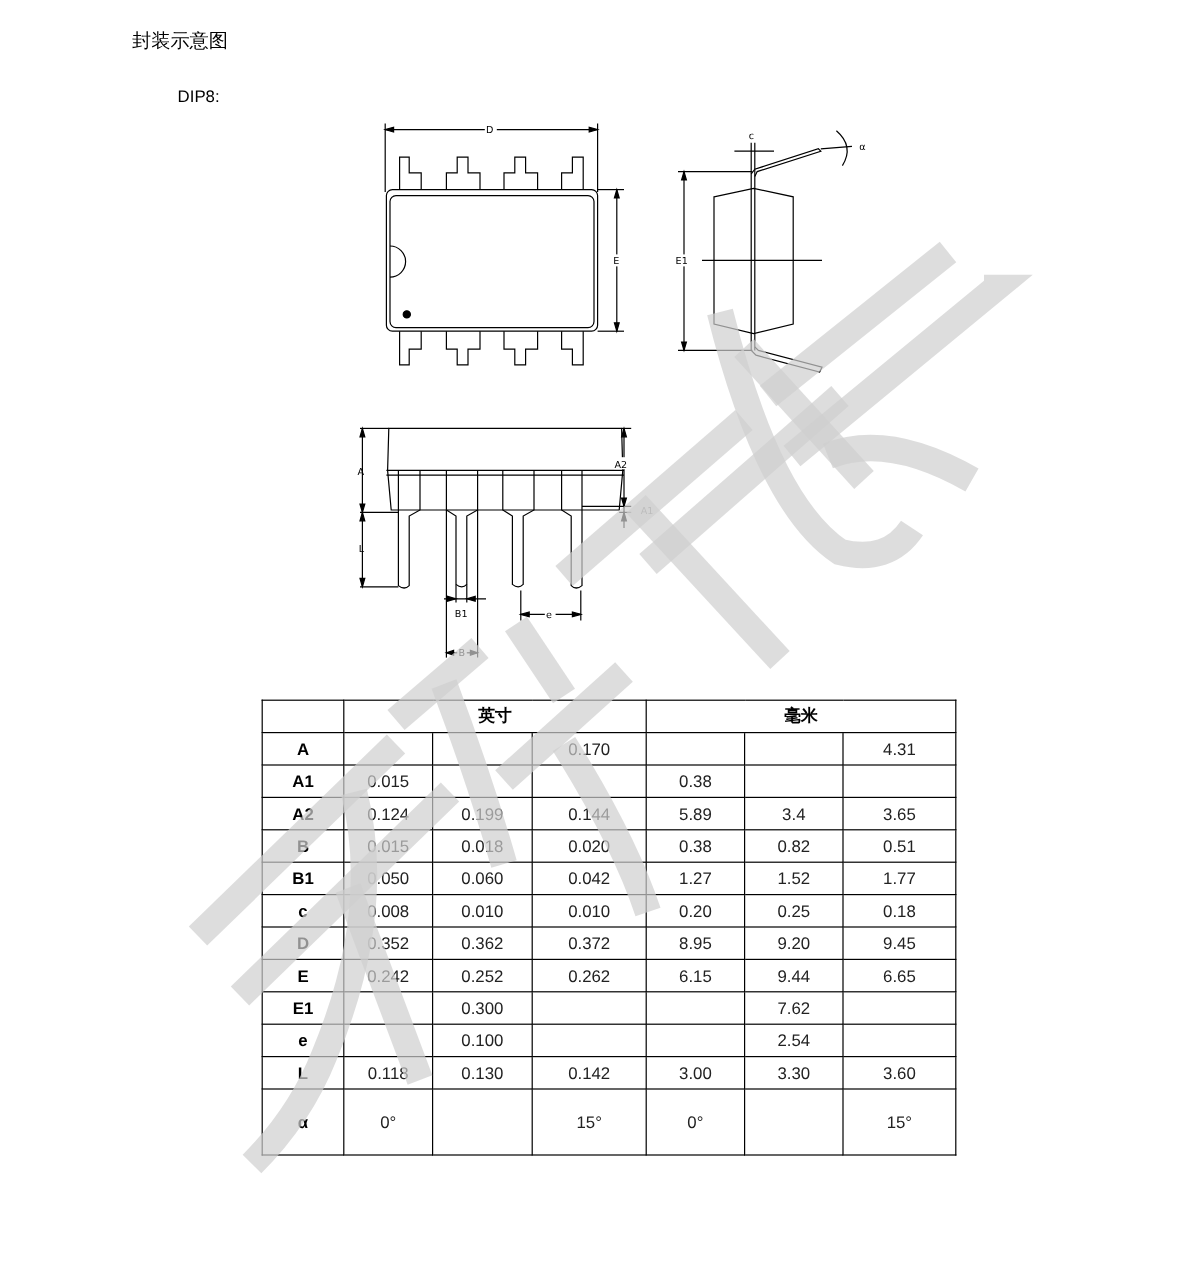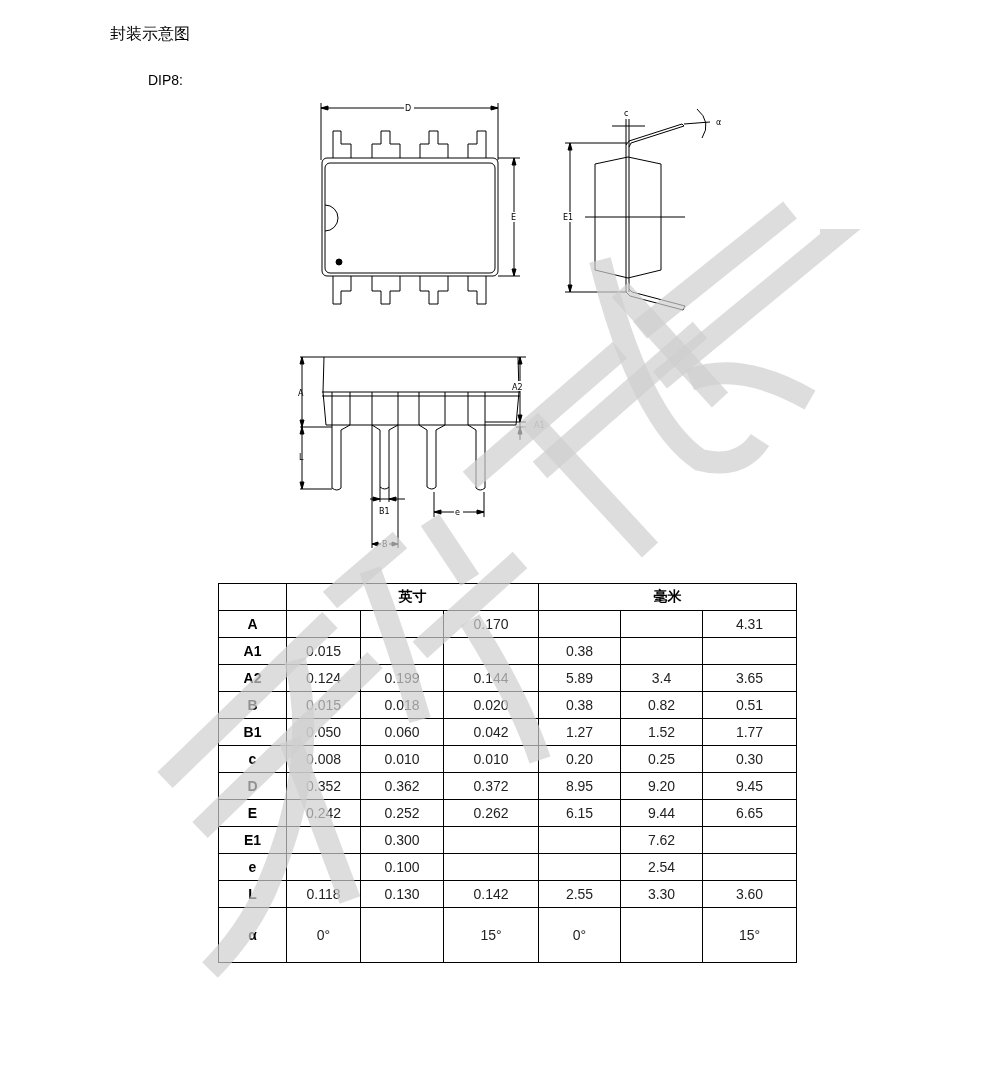--- a/index.html
+++ b/index.html
@@ -210,21 +210,21 @@
         <td>1.52</td>
         <td>1.77</td>
       </tr>
   <tr>
         <td class="sym">c</td>
         <td>0.008</td>
         <td>0.010</td>
         <td>0.010</td>
         <td>0.20</td>
         <td>0.25</td>
-        <td>0.30</td>
+        <td>0.18</td>
       </tr>
   <tr>
         <td class="sym">D</td>
         <td>0.352</td>
         <td>0.362</td>
         <td>0.372</td>
         <td>8.95</td>
         <td>9.20</td>
         <td>9.45</td>
       </tr>
@@ -253,21 +253,21 @@
         <td></td>
         <td></td>
         <td>2.54</td>
         <td></td>
       </tr>
   <tr>
         <td class="sym">L</td>
         <td>0.118</td>
         <td>0.130</td>
         <td>0.142</td>
-        <td>2.55</td>
+        <td>3.00</td>
         <td>3.30</td>
         <td>3.60</td>
       </tr>
   <tr class="alpha">
         <td class="sym">α</td>
         <td>0°</td>
         <td></td>
         <td>15°</td>
         <td>0°</td>
         <td></td>

